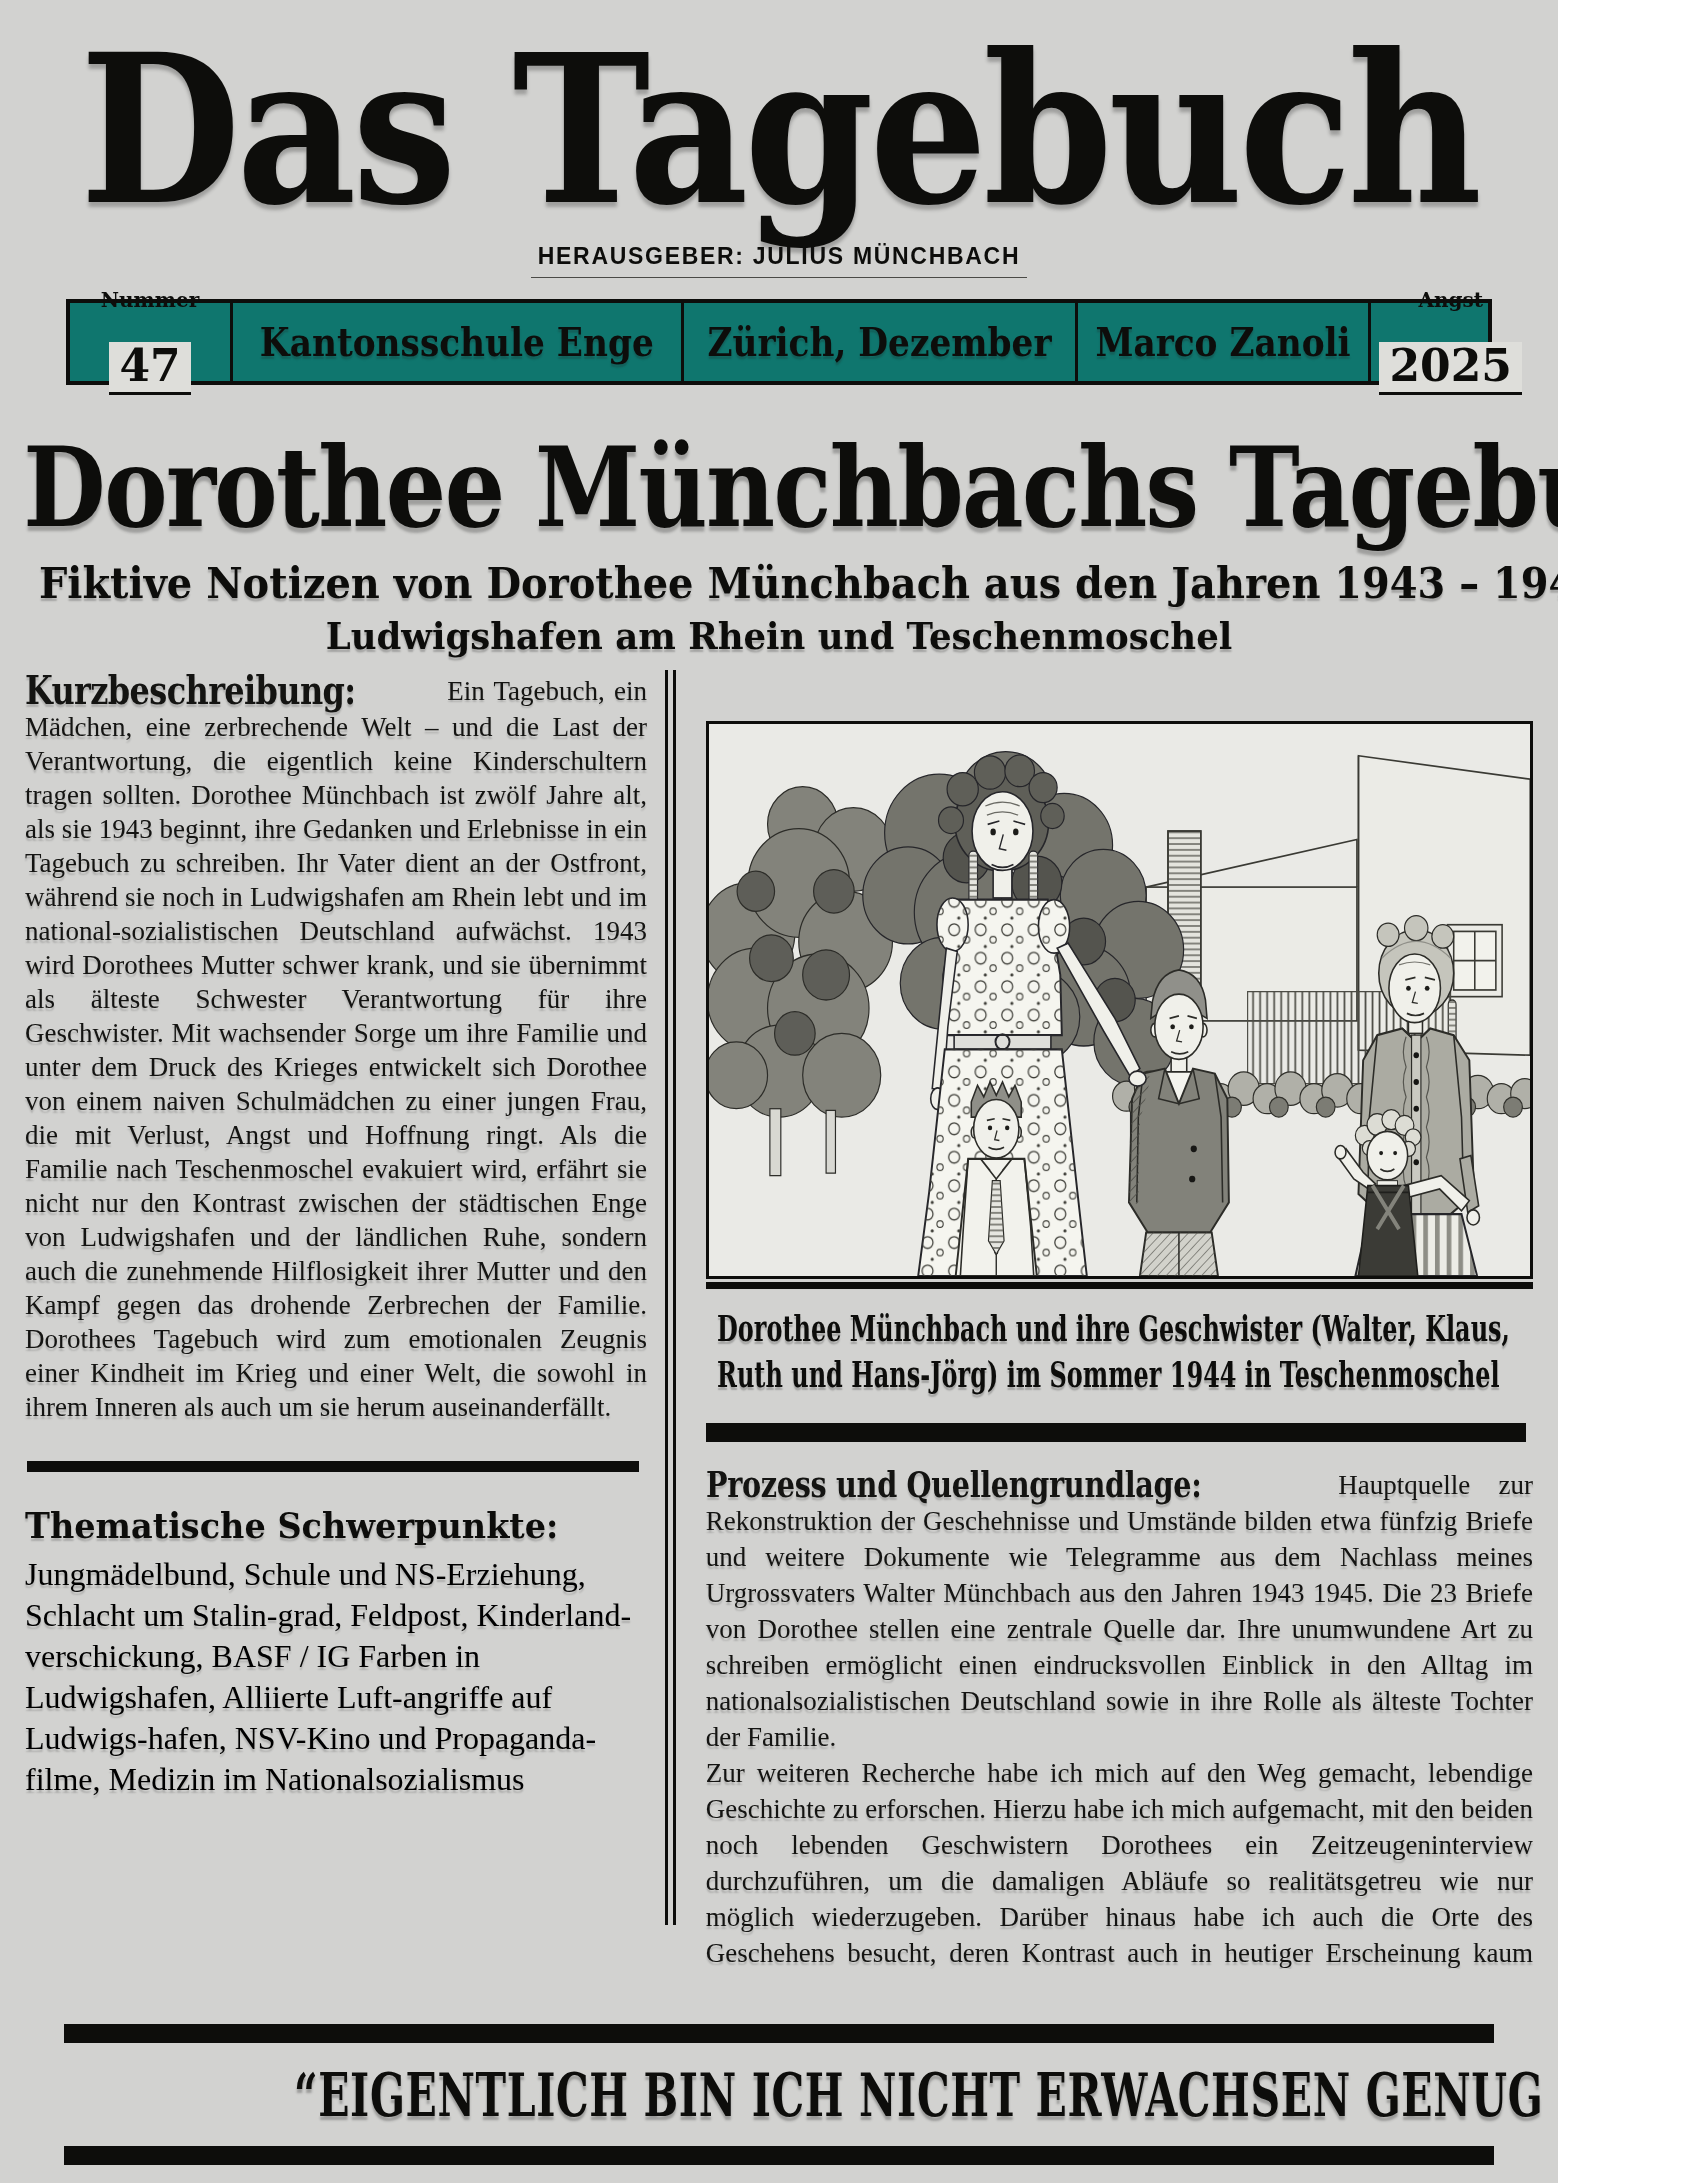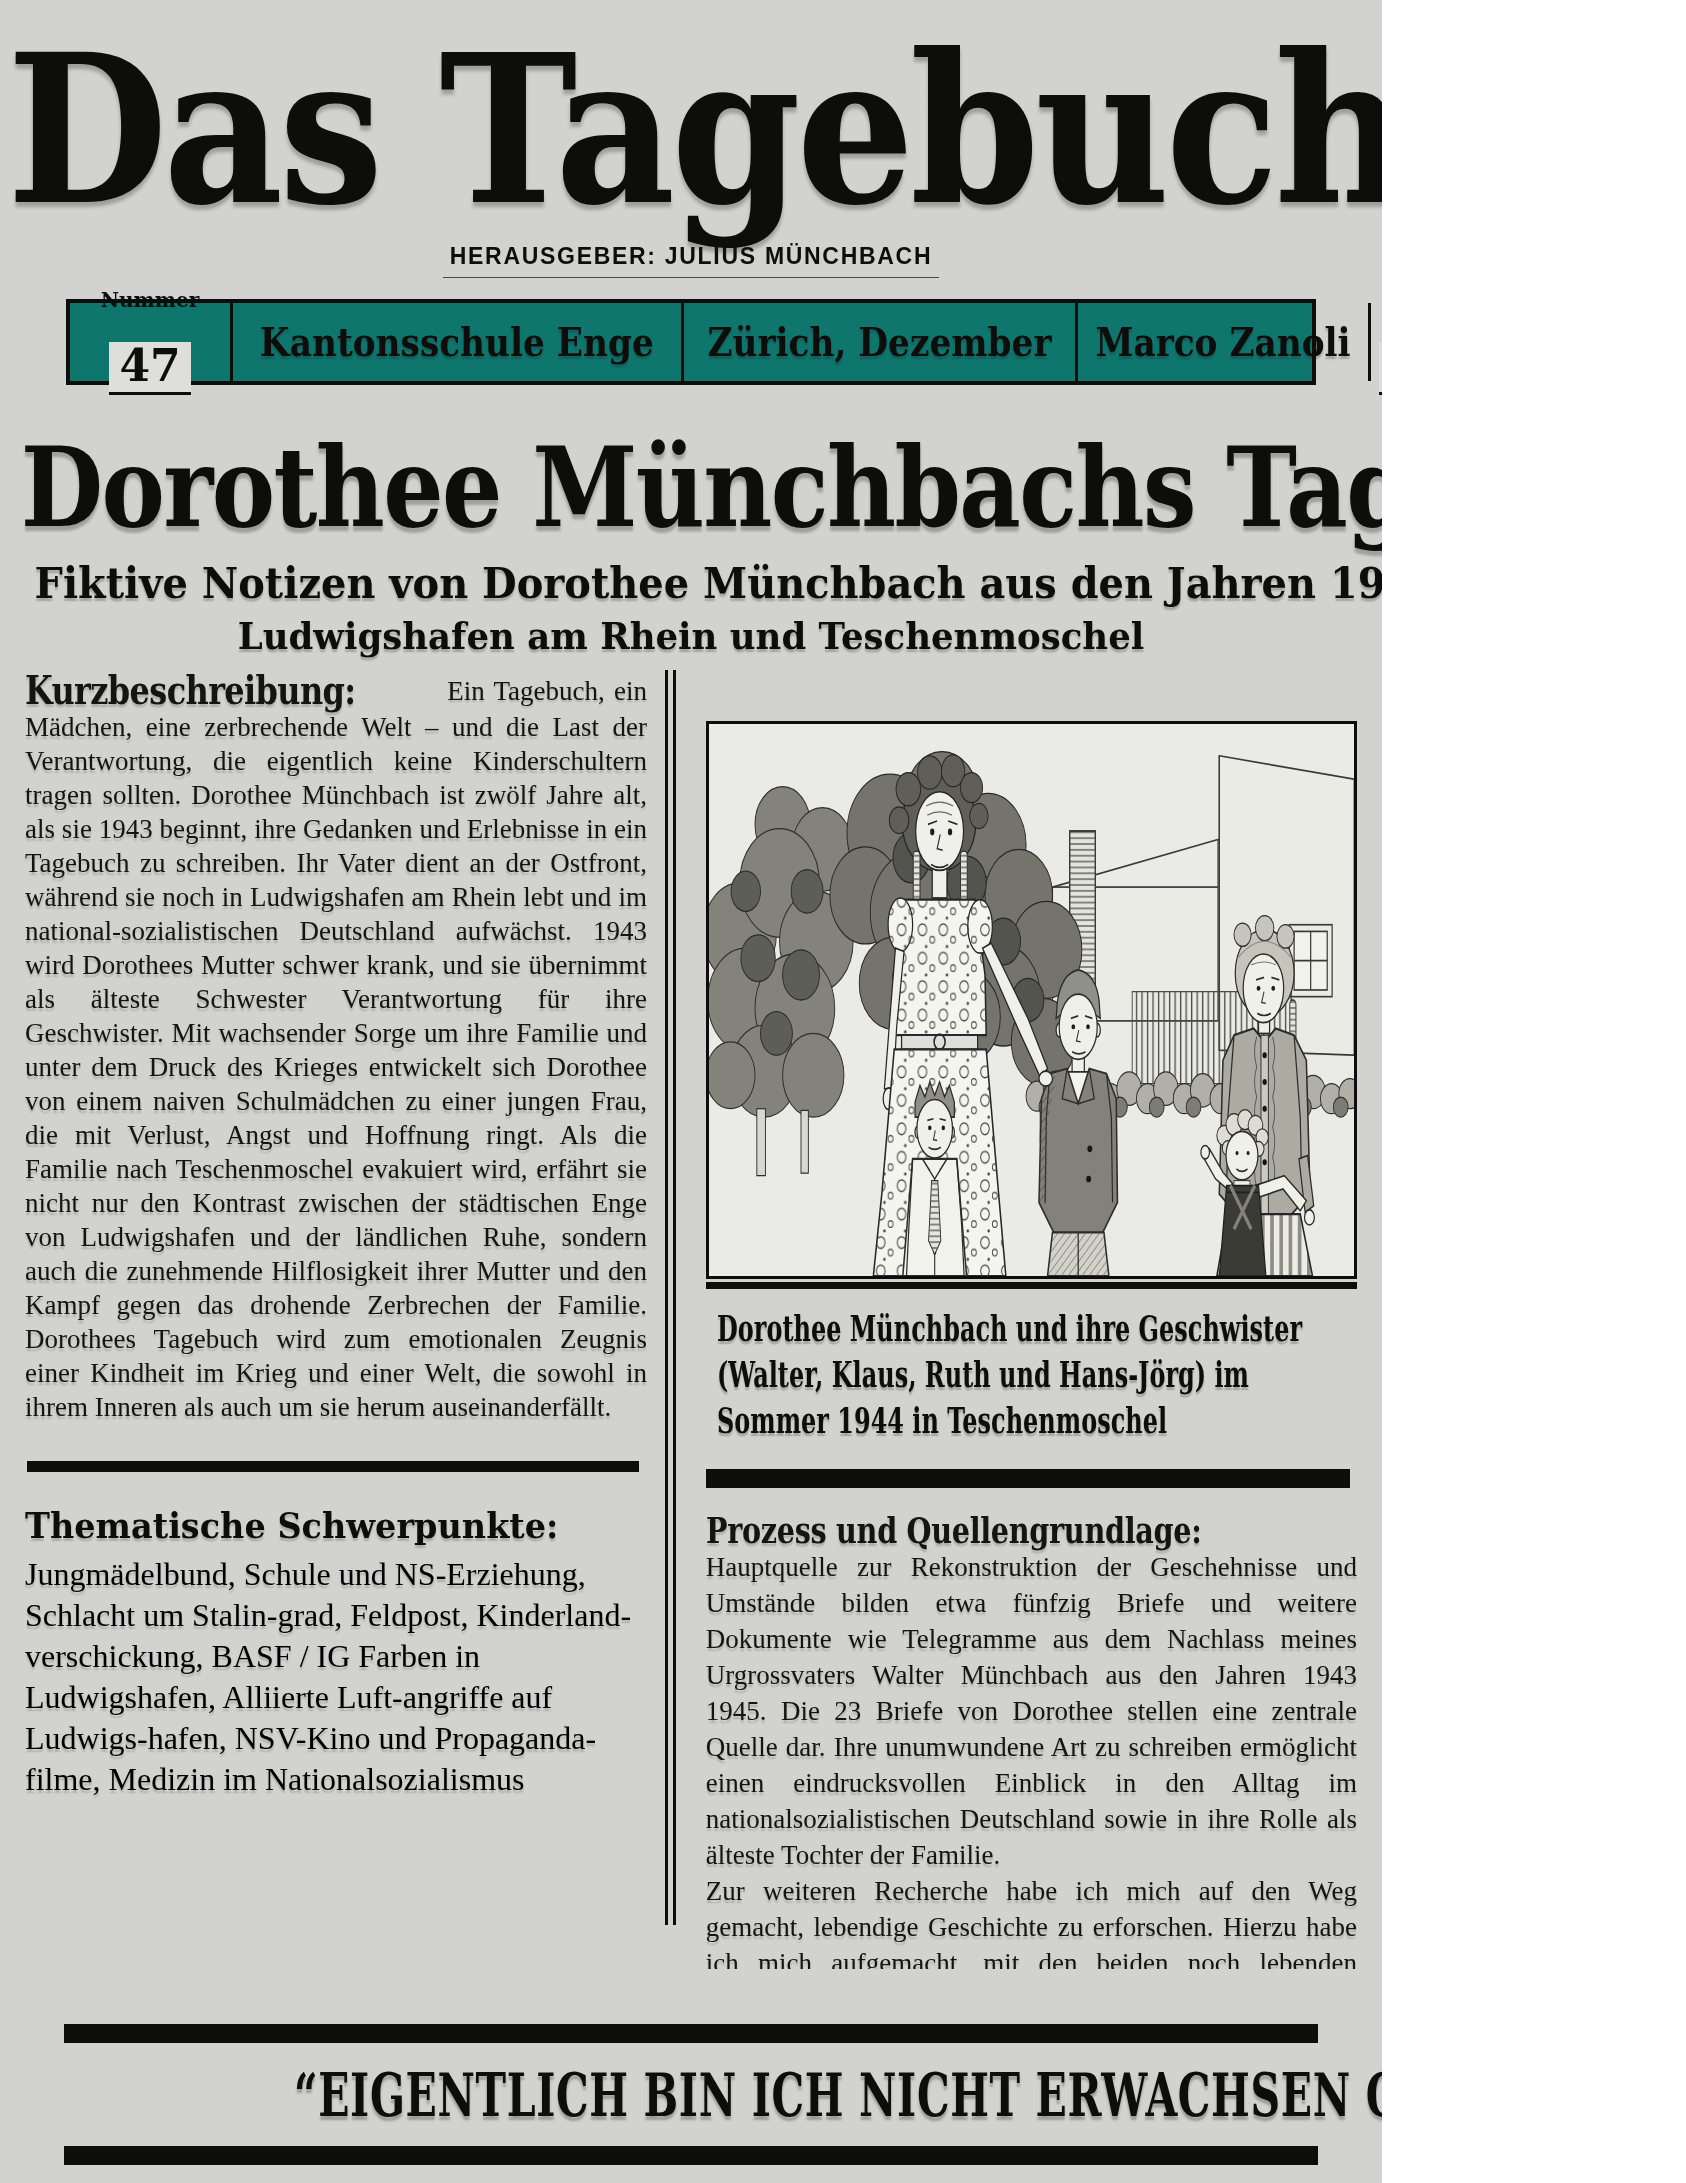--- a/index.html
+++ b/index.html
@@ -1,18 +1,18 @@
 <!DOCTYPE html>
 <html style="font-size:13.5px"><head>
 <meta charset="utf-8">
 <style>
   html,body{margin:0;padding:0;}
   .page{
     position:relative;
-    width:1382px;height:2183px;
+    width:1558px;height:2183px;
     background:#d2d2d0;
     color:#0d0d0b;
     font-family:"Liberation Serif",serif;
     overflow:hidden;
   }
   
   .masthead{text-align:center;padding-top:22px;}
   .masthead-title{
     font-family:"DejaVu Serif",serif;font-weight:bold;
     font-size:187px;line-height:1.05;margin:0;
@@ -138,21 +138,21 @@
     <div class="cell">
       <span class="cell-text">Kantonsschule Enge</span>
     </div>
     <div class="cell">
       <span class="cell-text">Zürich, Dezember</span>
     </div>
     <div class="cell">
       <span class="cell-text">Marco Zanoli</span>
     </div>
     <div class="cell cell-num">
-      <div class="cell-label">Jahr</div>
+      <div class="cell-label">Angst</div>
       <div class="cell-value">2025</div>
     </div>
   </div>
 
   <section class="headline">
     <div class="headline-title">Dorothee Münchbachs Tagebuch</div>
     <div class="headline-subtitle">Fiktive Notizen von Dorothee Münchbach aus den Jahren 1943 – 1945</div>
     <div class="headline-location">Ludwigshafen am Rhein und Teschenmoschel</div>
   </section>
 

